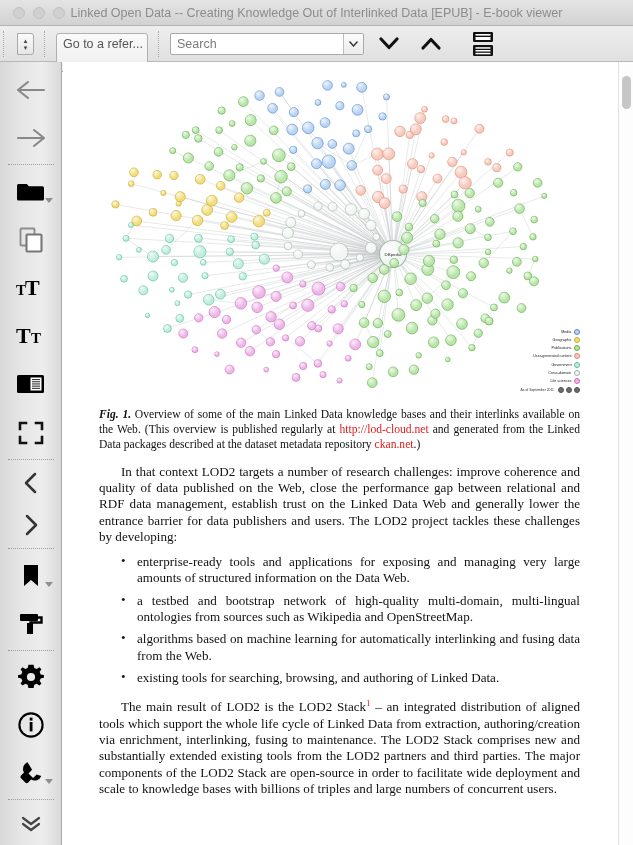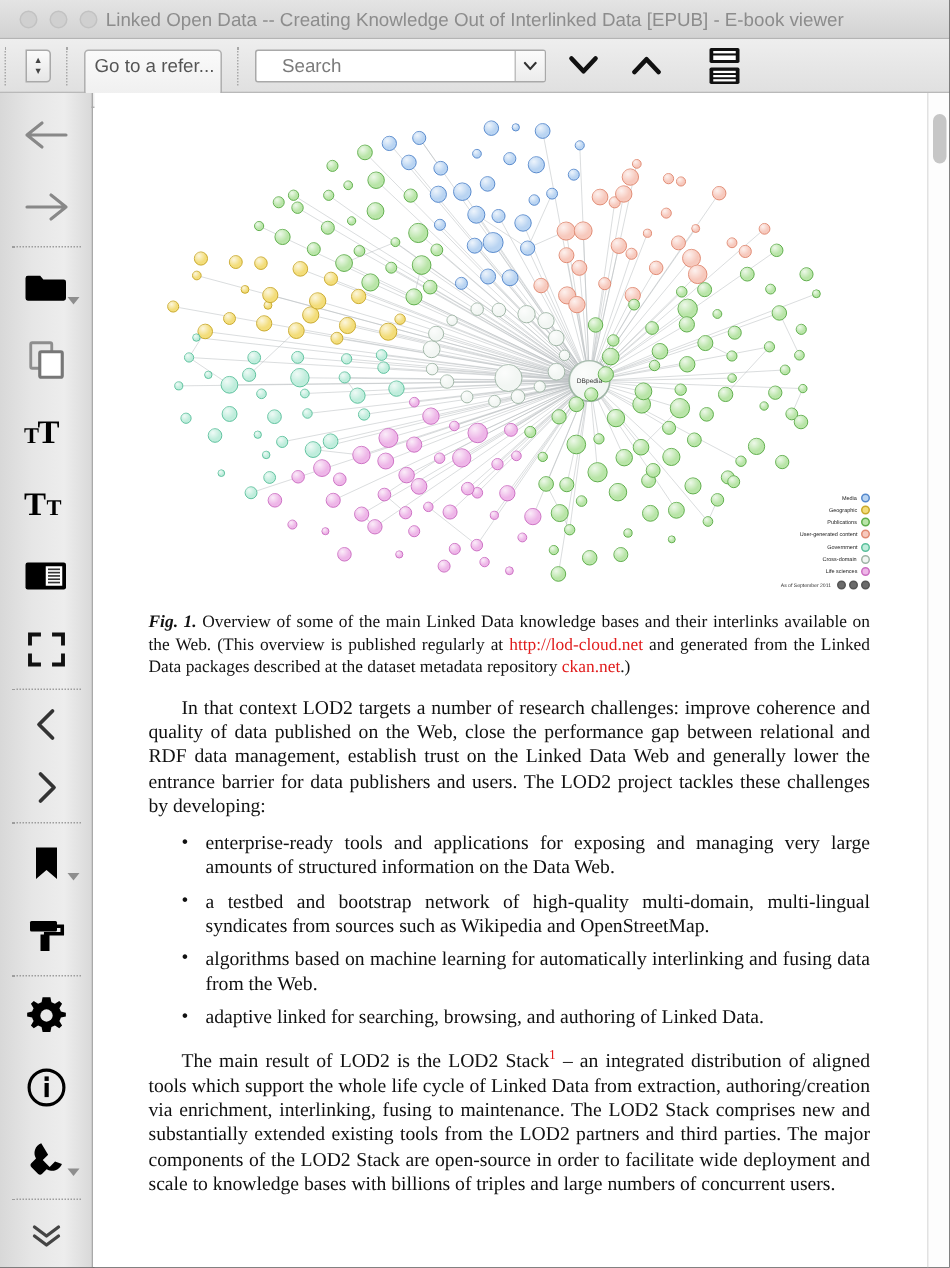--- a/index.html
+++ b/index.html
@@ -96,21 +96,21 @@
   #searchwrap {
     display: flex; align-items: stretch;
     width: 194px; height: 22px;
     border: 1px solid #a9a9a9;
     background: #fff;
     border-radius: 2px;
   }
   #searchfield {
     flex: 1 1 auto;
     font-size: 12.5px; color: #7b7b7b;
-    padding: 0 17px; line-height: 20px;
+    padding: 0 6px; line-height: 20px;
     overflow: hidden; white-space: nowrap;
     font-family: "Liberation Sans", sans-serif;
   }
   #searchdrop {
     width: 20px;
     border-left: 1px solid #bfbfbf;
     background: linear-gradient(to bottom,#fbfbfb,#ececec);
     display: flex; align-items: center; justify-content: center;
   }
   .navarrow {
@@ -1257,23 +1257,23 @@
 
       <div id="caption" class="serif">
         <span class="figlbl">Fig. 1.</span>
         <span>Overview of some of the main Linked Data knowledge bases and their interlinks available on the Web. (This overview is published regularly at </span><span class="lnk">http://lod-cloud.net</span><span> and generated from the Linked Data packages described at the dataset metadata repository </span><span class="lnk">ckan.net</span><span>.)</span>
       </div>
 
       <p class="body serif indent">In that context LOD2 targets a number of research challenges: improve coherence and quality of data published on the Web, close the performance gap between relational and RDF data management, establish trust on the Linked Data Web and generally lower the entrance barrier for data publishers and users. The LOD2 project tackles these challenges by developing:</p>
 
       <ul class="bullets">
         <li>enterprise-ready tools and applications for exposing and managing very large amounts of structured information on the Data Web.</li>
-        <li>a testbed and bootstrap network of high-quality multi-domain, multi-lingual syndicates from sources such as Wikipedia and OpenStreetMap.</li>
+        <li>a testbed and bootstrap network of high-quality multi-domain, multi-lingual ontologies from sources such as Wikipedia and OpenStreetMap.</li>
         <li>algorithms based on machine learning for automatically interlinking and fusing data from the Web.</li>
-        <li>adaptive linked for searching, browsing, and authoring of Linked Data.</li>
+        <li>existing tools for searching, browsing, and authoring of Linked Data.</li>
       </ul>
 
 
       <p class="body serif indent"><span>The main result of LOD2 is the LOD2 Stack</span><sup class="fn">1</sup><span> – an integrated distribution of aligned tools which support the whole life cycle of Linked Data from extraction, authoring/creation via enrichment, interlinking, fusing to maintenance. The LOD2 Stack comprises new and substantially extended existing tools from the LOD2 partners and third parties. The major components of the LOD2 Stack are open-source in order to facilitate wide deployment and scale to knowledge bases with billions of triples and large numbers of concurrent users.</span></p>
 
     </div>
   </div>
 
   <div id="scrollbar">
     <div id="scrollthumb"></div>

